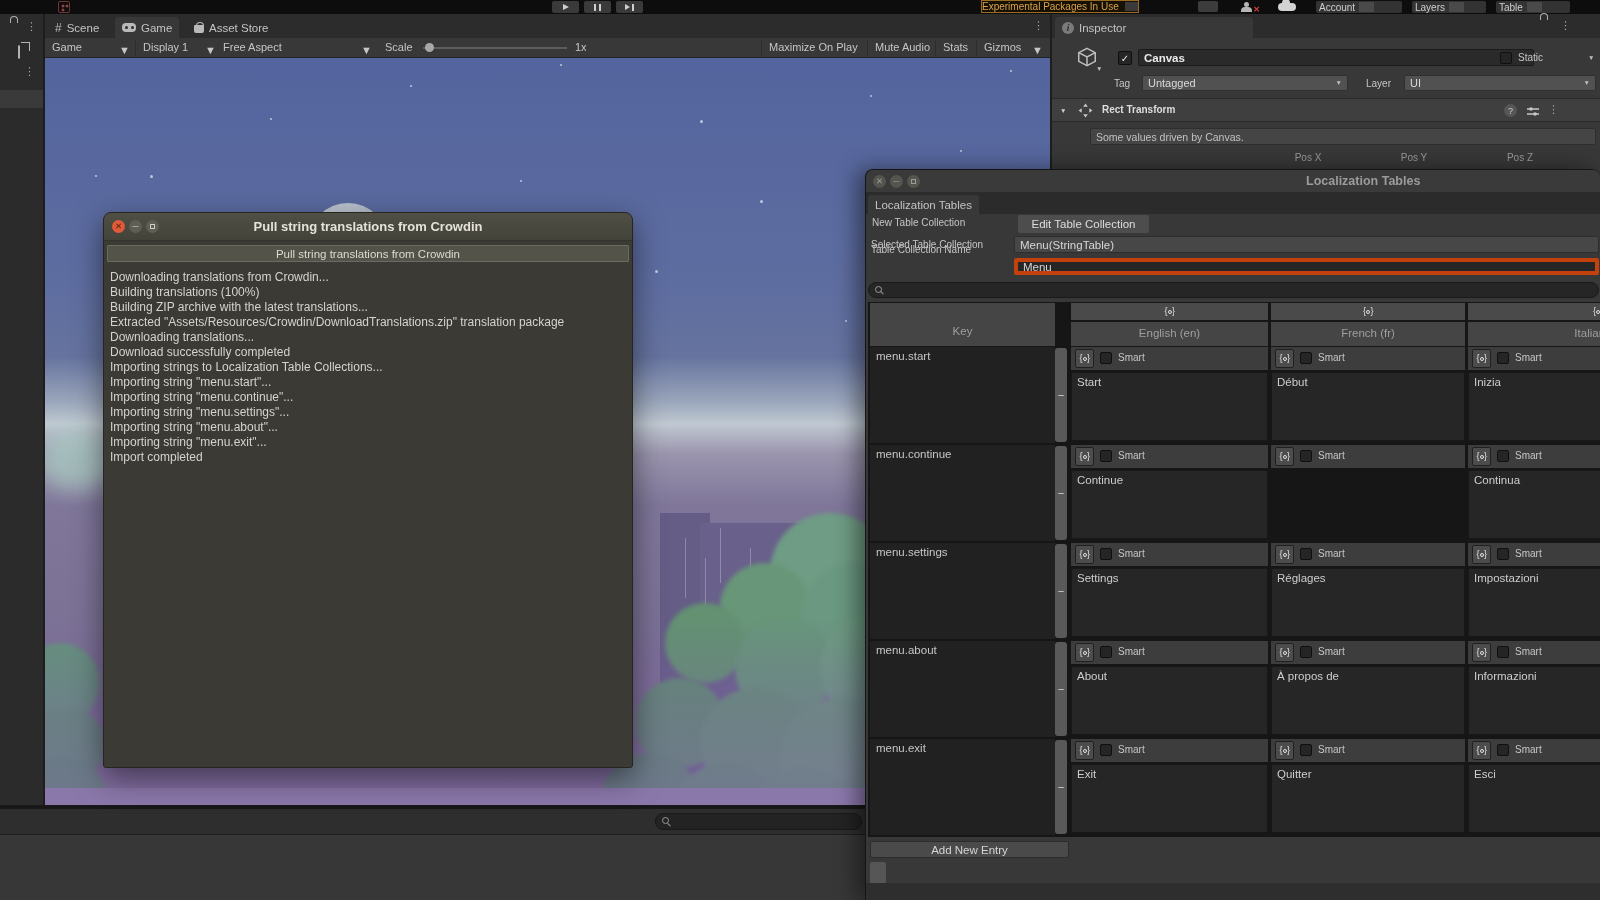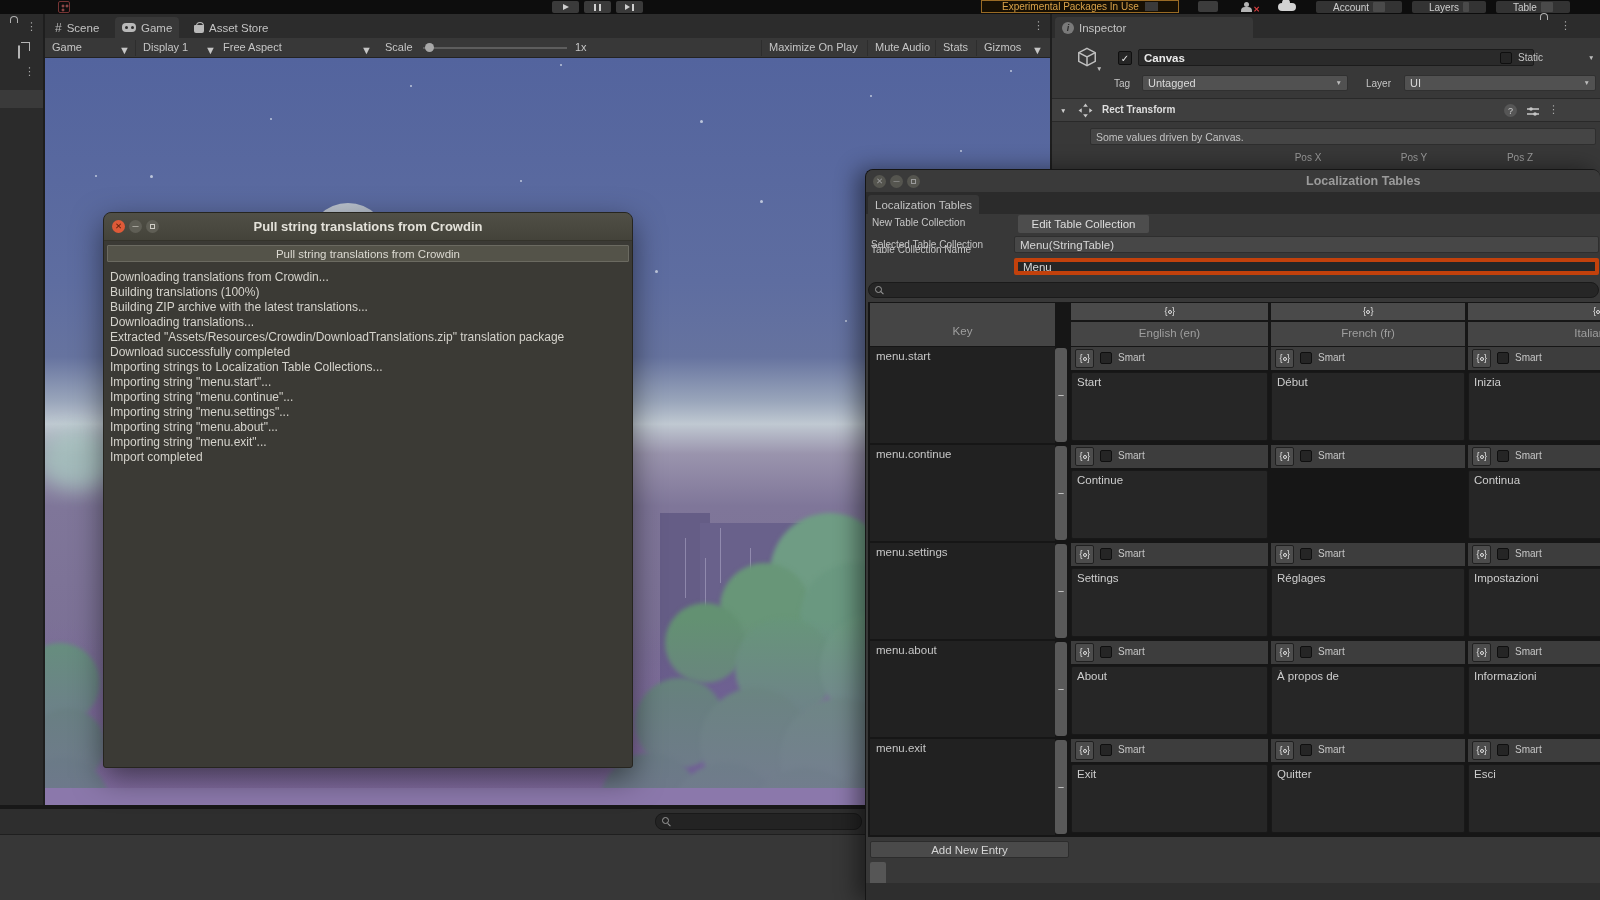--- a/index.html
+++ b/index.html
@@ -8,21 +8,21 @@
         font-family:"Liberation Sans",sans-serif;color:#c8c8c8;font-size:11.5px}
   .abs{position:absolute}
   button{font-family:inherit}
   
   .tbtn{width:27px;height:12px;background:#3a3a3a;border:none;border-radius:2px;display:flex;
         align-items:center;justify-content:center;gap:2px;cursor:pointer}
   .tri{width:0;height:0;border-left:6px solid #cfcfcf;border-top:3.5px solid transparent;border-bottom:3.5px solid transparent}
   .pausebars{width:7px;height:7px;border-left:2.5px solid #cfcfcf;border-right:2.5px solid #cfcfcf}
   .stepbar{width:2px;height:7px;background:#cfcfcf}
   .mdd{position:absolute;top:1px;height:12px;background:#333;border-radius:2px;display:flex;
-       align-items:center;font-size:10px;color:#cfcfcf;padding:0 17px;gap:4px;cursor:pointer}
+       align-items:center;font-size:10px;color:#cfcfcf;padding:0 3px;gap:4px;cursor:pointer}
   .ddlight{width:15px;height:10px;background:#4a4a4a;border-radius:1px}
   .caret{font-size:6.5px;color:#bdbdbd;line-height:1}
   
   .tab{position:absolute;top:3px;height:21px;display:flex;align-items:center;gap:5px;font-size:11.5px;
        color:#c3c3c3;padding:0 7px;border-radius:4px 4px 0 0;cursor:pointer;white-space:nowrap}
   .tab.active{background:#383838}
   .kebab{color:#a9a9a9;font-size:11px;cursor:pointer;line-height:1}
   .gamepad{width:14px;height:9px;background:#b9b9b9;border-radius:4px;position:relative}
   .gamepad::before,.gamepad::after{content:"";position:absolute;top:3px;width:3px;height:3px;border-radius:50%;background:#2c2c2c}
   .gamepad::before{left:2.5px}.gamepad::after{right:2.5px}
@@ -93,21 +93,21 @@
           <span class="tri"></span>
         </button>
       <button class="tbtn">
           <span class="pausebars"></span>
         </button>
       <button class="tbtn">
           <span class="tri" style="border-left-width:5px"></span>
           <span class="stepbar"></span>
         </button>
     </div>
-    <div class="abs" style="left:981px;top:0;height:13px;border:1px solid #9a6b24;background:#171004;display:flex;align-items:center;padding:0 20px;gap:6px">
+    <div class="abs" style="left:981px;top:0;height:13px;border:1px solid #9a6b24;background:#171004;display:flex;align-items:center;padding:0 0;gap:6px">
       <span style="font-size:10px;color:#d9a24a">Experimental Packages In Use</span>
       <span style="width:13px;height:9px;background:#3a3a3a"></span>
     </div>
     <div class="abs" style="left:1198px;top:1px;width:20px;height:11px;background:#3c3c3c;border-radius:2px"></div>
     <div class="abs" style="left:1240px;top:1px;width:20px;height:12px">
       <span style="position:absolute;left:4px;top:1px;width:5px;height:5px;border-radius:50%;background:#b5b5b5"></span>
       <span style="position:absolute;left:1px;top:6px;width:11px;height:5px;border-radius:4px 4px 0 0;background:#b5b5b5"></span>
       <span style="position:absolute;right:0;bottom:-1px;color:#d94040;font-size:8px;font-weight:bold">✕</span>
     </div>
     <div class="abs" style="left:1278px;top:3px;width:18px;height:8px;background:#d2d2d2;border-radius:5px">
@@ -319,22 +319,22 @@
           <span class="maxglyph"></span>
         </button>
       <span style="width:100%;text-align:center;font-weight:bold;font-size:13px;color:#e4e2da">Pull string translations from Crowdin</span>
     </div>
     <button class="abs" style="left:3px;top:32px;width:522px;height:17px;background:#545349;border:1px solid #6b6a61;border-radius:1px;
                    font-size:11.5px;color:#dcdad2;cursor:pointer">Pull string translations from Crowdin</button>
     <div class="abs" id="crowdin-log" style="left:6px;top:57px;right:4px;bottom:4px;overflow:hidden">
         <div class="logline">Downloading translations from Crowdin...</div>
         <div class="logline">Building translations (100%)</div>
         <div class="logline">Building ZIP archive with the latest translations...</div>
+        <div class="logline">Extracted "Assets/Resources/Crowdin/DownloadTranslations.zip" translation package</div>
         <div class="logline">Downloading translations...</div>
-        <div class="logline">Extracted "Assets/Resources/Crowdin/DownloadTranslations.zip" translation package</div>
         <div class="logline">Download successfully completed</div>
         <div class="logline">Importing strings to Localization Table Collections...</div>
         <div class="logline">Importing string "menu.start"...</div>
         <div class="logline">Importing string "menu.continue"...</div>
         <div class="logline">Importing string "menu.settings"...</div>
         <div class="logline">Importing string "menu.about"...</div>
         <div class="logline">Importing string "menu.exit"...</div>
         <div class="logline">Import completed</div>
       </div>
   </div>

